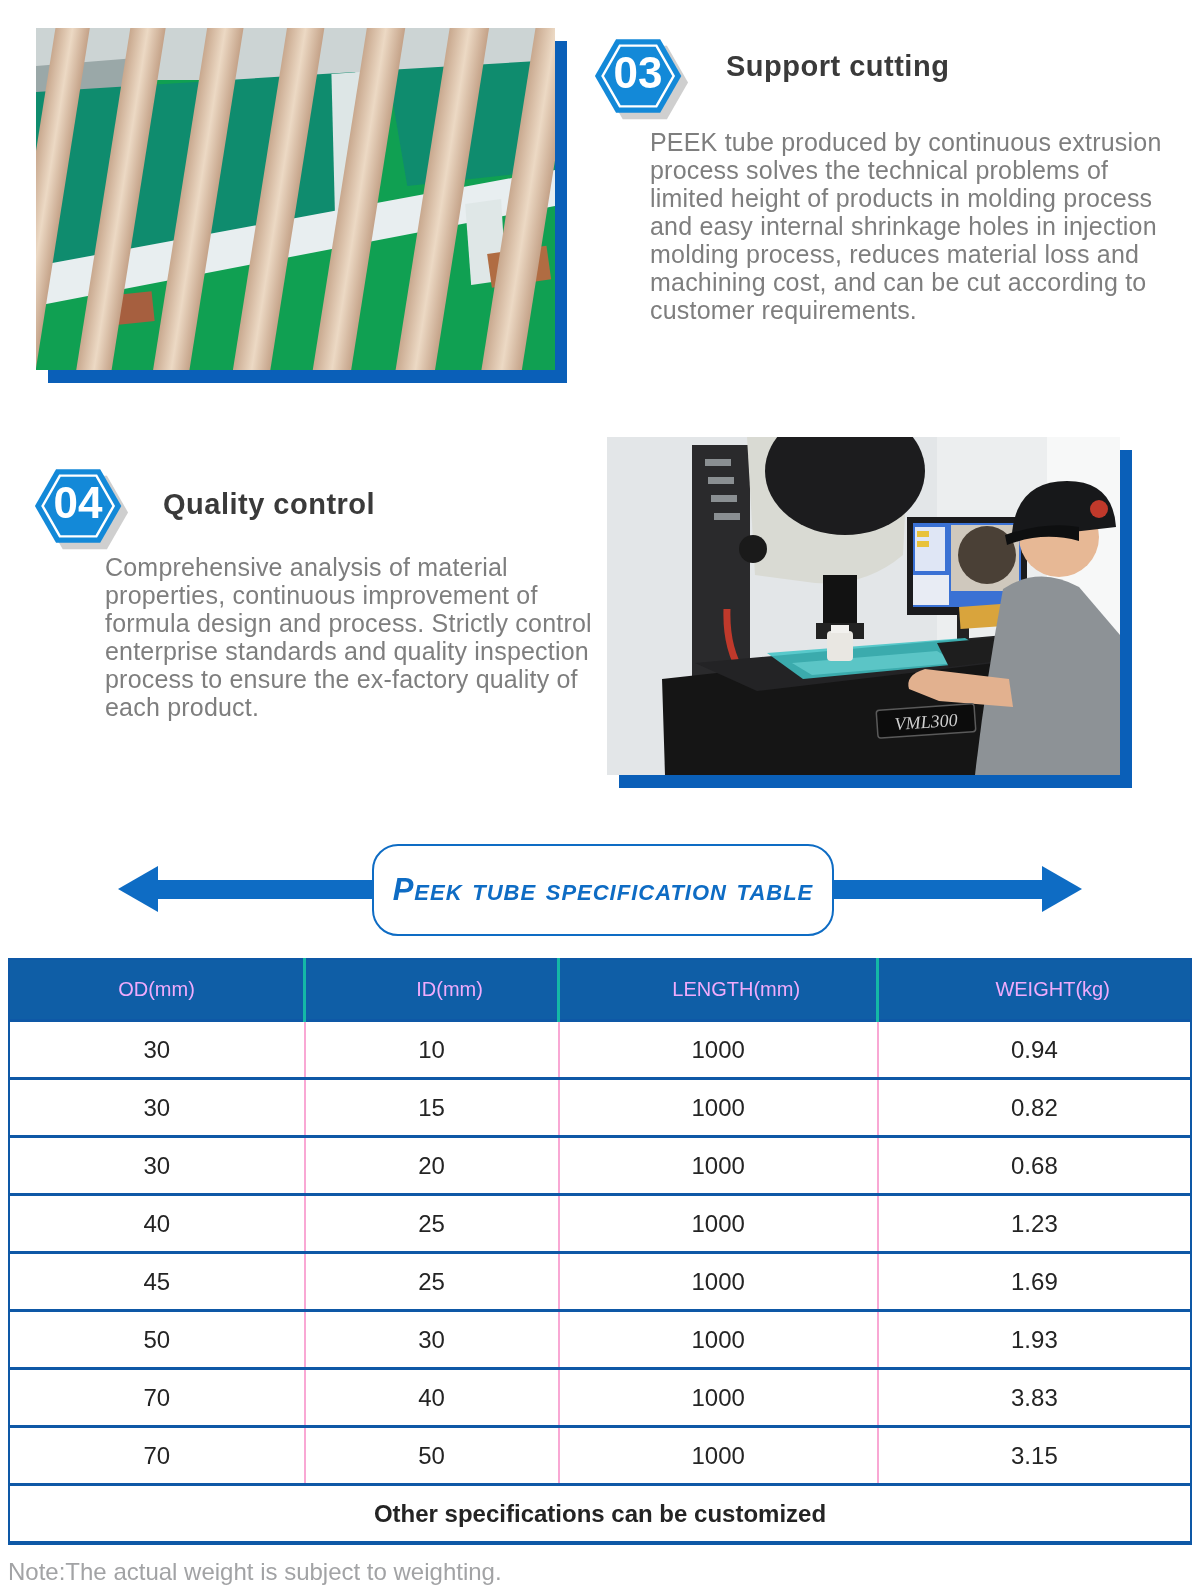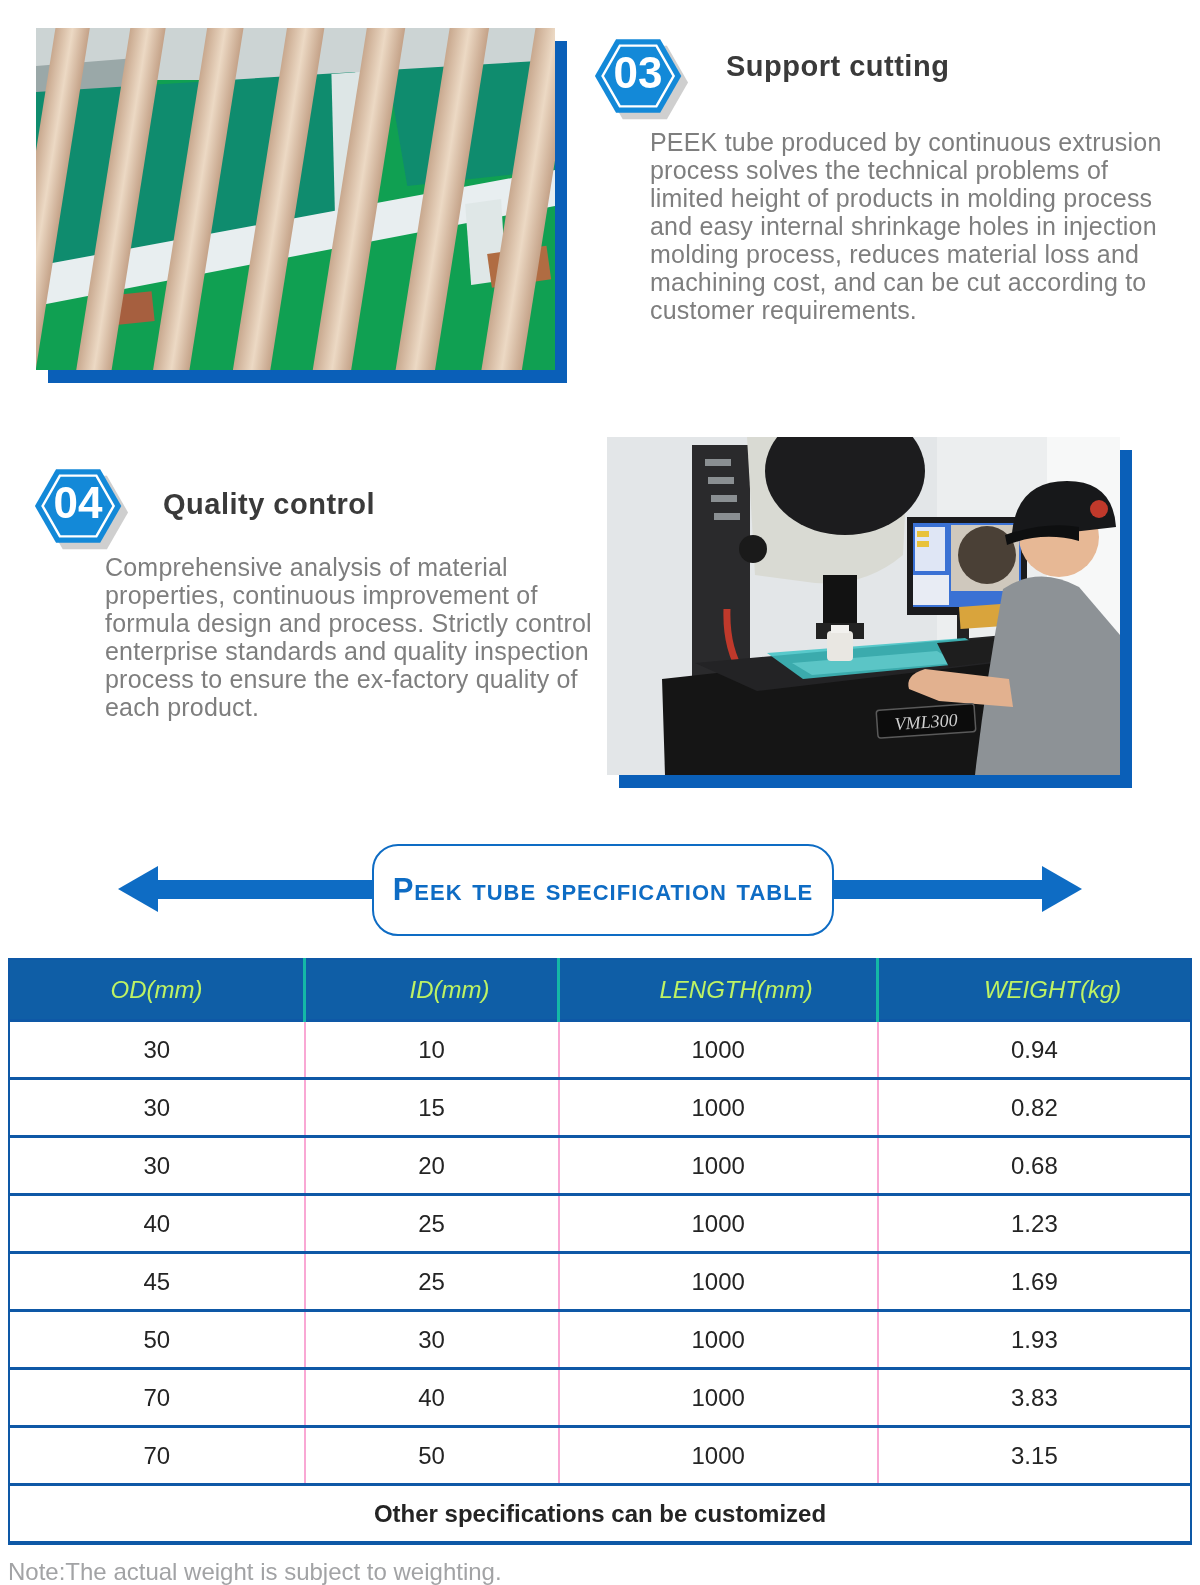--- a/index.html
+++ b/index.html
@@ -26,34 +26,34 @@
   .arrow-shaft{position:absolute;left:154px;top:880px;width:892px;height:19px;background:var(--arrow-blue,#0e6cc4);}
   .arrow-head{position:absolute;top:866px;width:0;height:0;border-top:23px solid transparent;border-bottom:23px solid transparent;}
   .arrow-head.left{left:118px;border-right:40px solid var(--arrow-blue,#0e6cc4);}
   .arrow-head.right{left:1042px;border-left:40px solid var(--arrow-blue,#0e6cc4);}
   .pill{
     position:absolute;left:372px;top:844px;width:458px;height:88px;background:#fff;
     border:2px solid var(--arrow-blue,#0e6cc4);border-radius:26px;
     display:flex;align-items:center;justify-content:center;z-index:2;
   }
   .pill span{
-    font-weight:bold;font-variant:small-caps;
+    font-style:italic;font-weight:bold;font-variant:small-caps;
     font-size:31px;color:var(--arrow-blue,#0e6cc4);letter-spacing:1px;
   }
 
   
   .spec-table{
     position:absolute;left:8px;top:958px;width:1184px;
     border-collapse:collapse;table-layout:fixed;
     border:2px solid var(--border-strong,#0e58a6);
     border-bottom:4px solid var(--border-strong,#0e58a6);
   }
   .spec-table th{
-    background:var(--header-bg,#0f5ea6);color:#bef264;font-weight:normal;
-    font-size:24px;height:57px;text-align:center;font-style:italic;
+    background:var(--header-bg,#0f5ea6);color:#f0abfc;font-weight:normal;
+    font-size:20px;height:57px;text-align:center;
   }
   .spec-table th + th{border-left:3px solid #14b8a6;padding-left:37px;}
   .spec-table td{
     font-size:24px;color:#242424;text-align:center;height:53px;
     border-top:3px solid var(--border-strong,#0e58a6);
     border-left:2px solid #f9a8d4;
   }
   .spec-table td:first-child{border-left:none;}
   .spec-table tfoot td{font-weight:bold;border-left:none;}
   .col-od{width:25%;} .col-id{width:21.5%;} .col-len{width:27%;} .col-wt{width:26.5%;}

